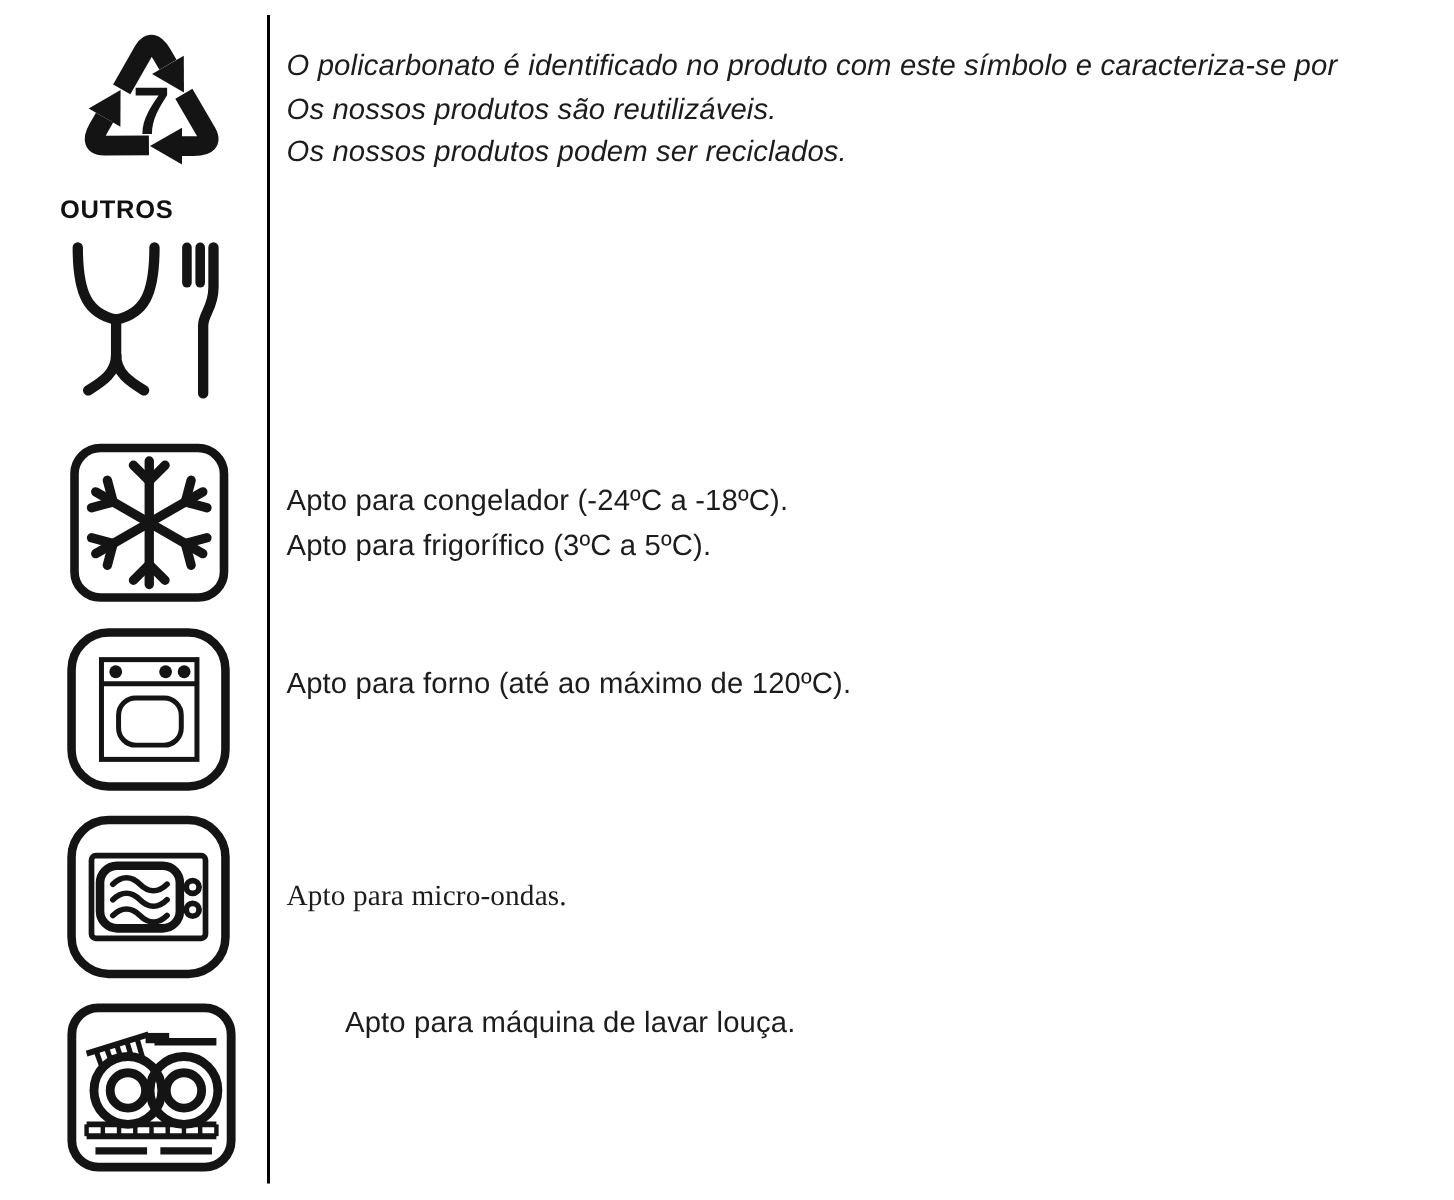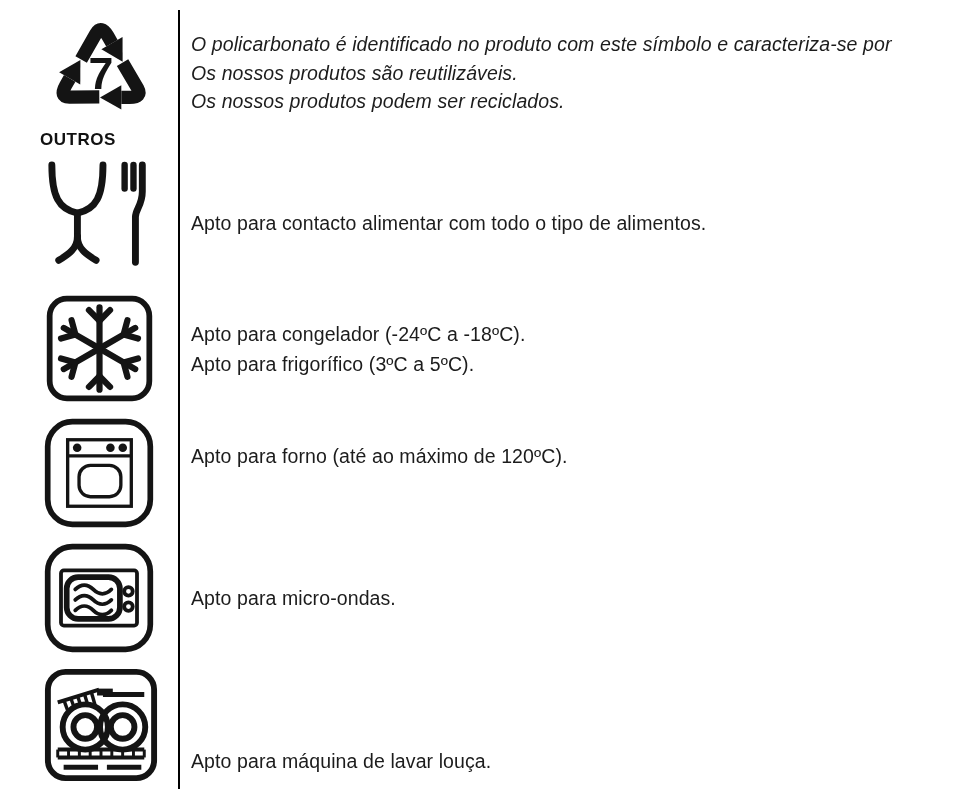--- a/index.html
+++ b/index.html
@@ -74,23 +74,20 @@
         <path d="M 66,5 C 66,37 59,50 40,54" stroke-width="7"></path>
         <path d="M 40,78 C 40,90 31,96 21,102" stroke-width="7"></path>
         <path d="M 40,78 C 40,90 49,96 59,102" stroke-width="7"></path>
         <path d="M 88,5 L 88,29" stroke-width="6.5"></path>
         <path d="M 97,5 L 97,29" stroke-width="6.5"></path>
         <path d="M 106,5 L 106,32 C 106,46 99,50 99,58 L 99,104" stroke-width="7"></path>
       </g>
     </svg>
   </div>
 
-  <div class="text-block" style="top:209px;">
-    <div>Apto para contacto alimentar com todo o tipo de alimentos.</div>
-  </div>
 
   <div class="icon" style="left:42px;top:291px;">
     <svg width="115" height="115" viewBox="0 0 120 120">
       <rect x="8" y="8" width="104" height="104" rx="18" fill="none" stroke="#141414" stroke-width="6"></rect>
       <g stroke="#141414" stroke-width="6.5" stroke-linecap="round" fill="none">
         <g>
           <path d="M 60,60 L 60,17"></path>
             <path d="M 60,31 L 49,20"></path>
             <path d="M 60,31 L 71,20"></path>
         </g>
@@ -152,21 +149,21 @@
       <g stroke="#141414" stroke-width="4" fill="none" stroke-linecap="round">
         <path d="M 35,51 C 41,45 48,45 54,51 C 60,57 67,57 73,51"></path>
         <path d="M 35,62 C 41,56 48,56 54,62 C 60,68 67,68 73,62"></path>
         <path d="M 35,73 C 41,67 48,67 54,73 C 60,79 67,79 73,73"></path>
       </g>
       <circle cx="91" cy="53" r="4.5" fill="none" stroke="#141414" stroke-width="4"></circle>
       <circle cx="91" cy="69" r="4.5" fill="none" stroke="#141414" stroke-width="4"></circle>
     </svg>
   </div>
 
-  <div class="text-block" style="top:584px;">
+  <div class="text-block" style="top:584px;font-family:Liberation Serif, serif;">
     <div>Apto para micro-ondas.</div>
   </div>
 
   <div class="icon" style="left:42px;top:666px;">
     <svg width="118" height="118" viewBox="0 0 120 120">
       <rect x="6" y="6" width="108" height="108" rx="18" fill="none" stroke="#141414" stroke-width="6"></rect>
       <g stroke="#141414" fill="none">
         <line x1="62" y1="29" x2="104" y2="29" stroke-width="5"></line>
         <path d="M 16,37 L 58,24" stroke-width="4"></path>
         <g stroke-width="3.5">
@@ -193,17 +190,17 @@
             <line x1="93" y1="85" x2="93" y2="93"></line>
           <line x1="104" y1="85" x2="104" y2="93"></line>
         </g>
         <line x1="22" y1="103" x2="57" y2="103" stroke-width="5"></line>
         <line x1="66" y1="103" x2="101" y2="103" stroke-width="5"></line>
       </g>
       <rect x="56" y="23" width="16" height="7" fill="#141414"></rect>
     </svg>
   </div>
 
-  <div class="text-block" style="top:747px;">
+  <div class="text-block" style="top:668px;margin-left:39px;">
     <div>Apto para máquina de lavar louça.</div>
   </div>
 
 </div>
 
 </body></html>

